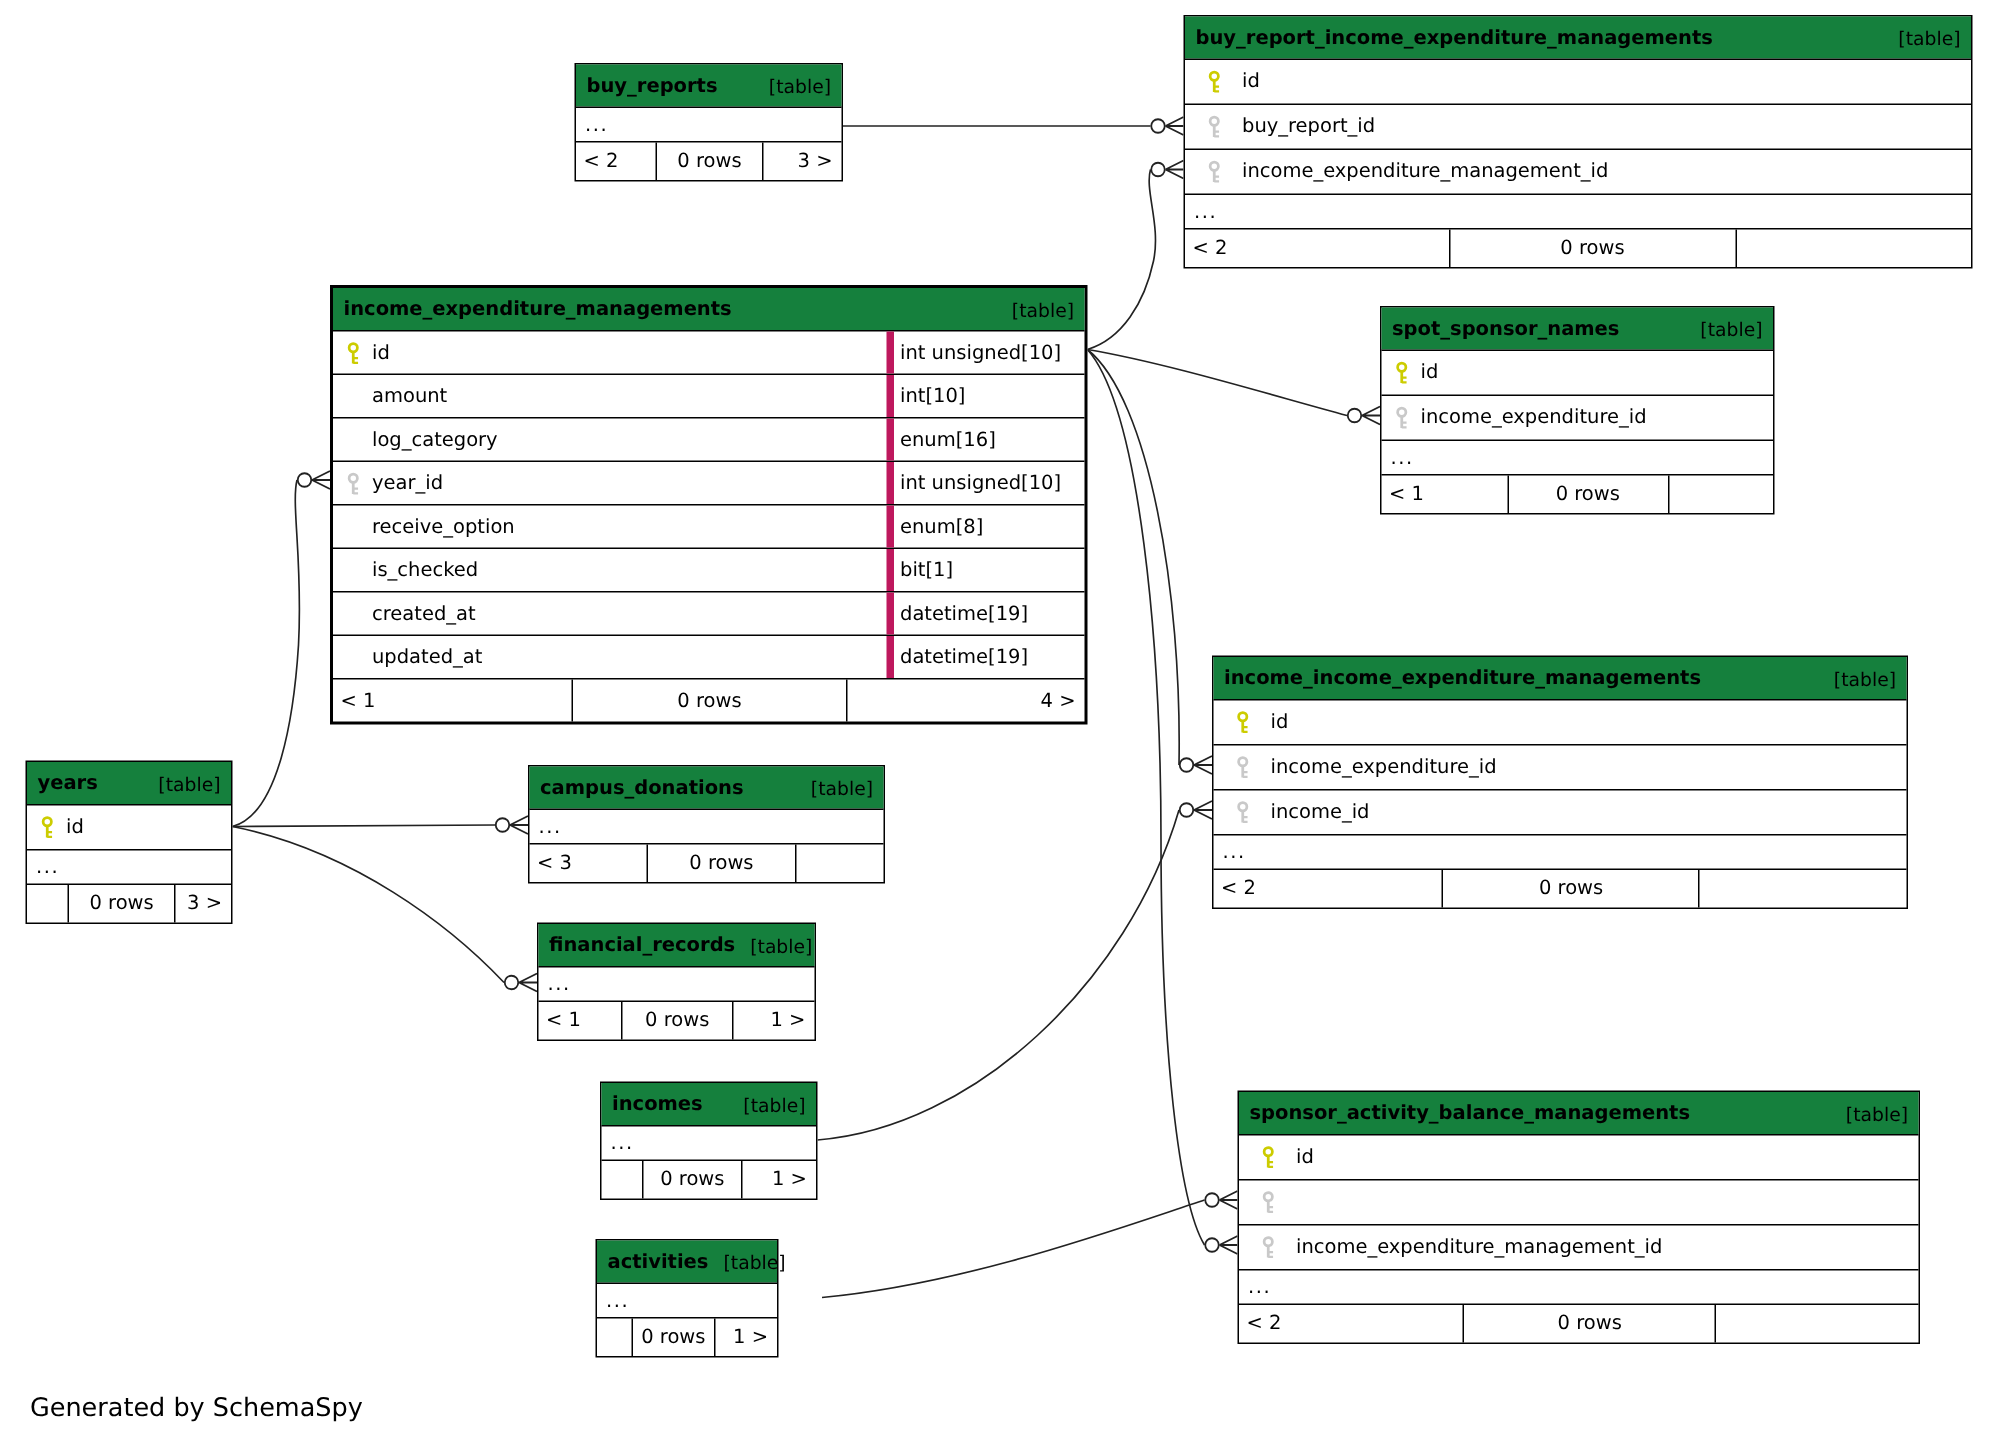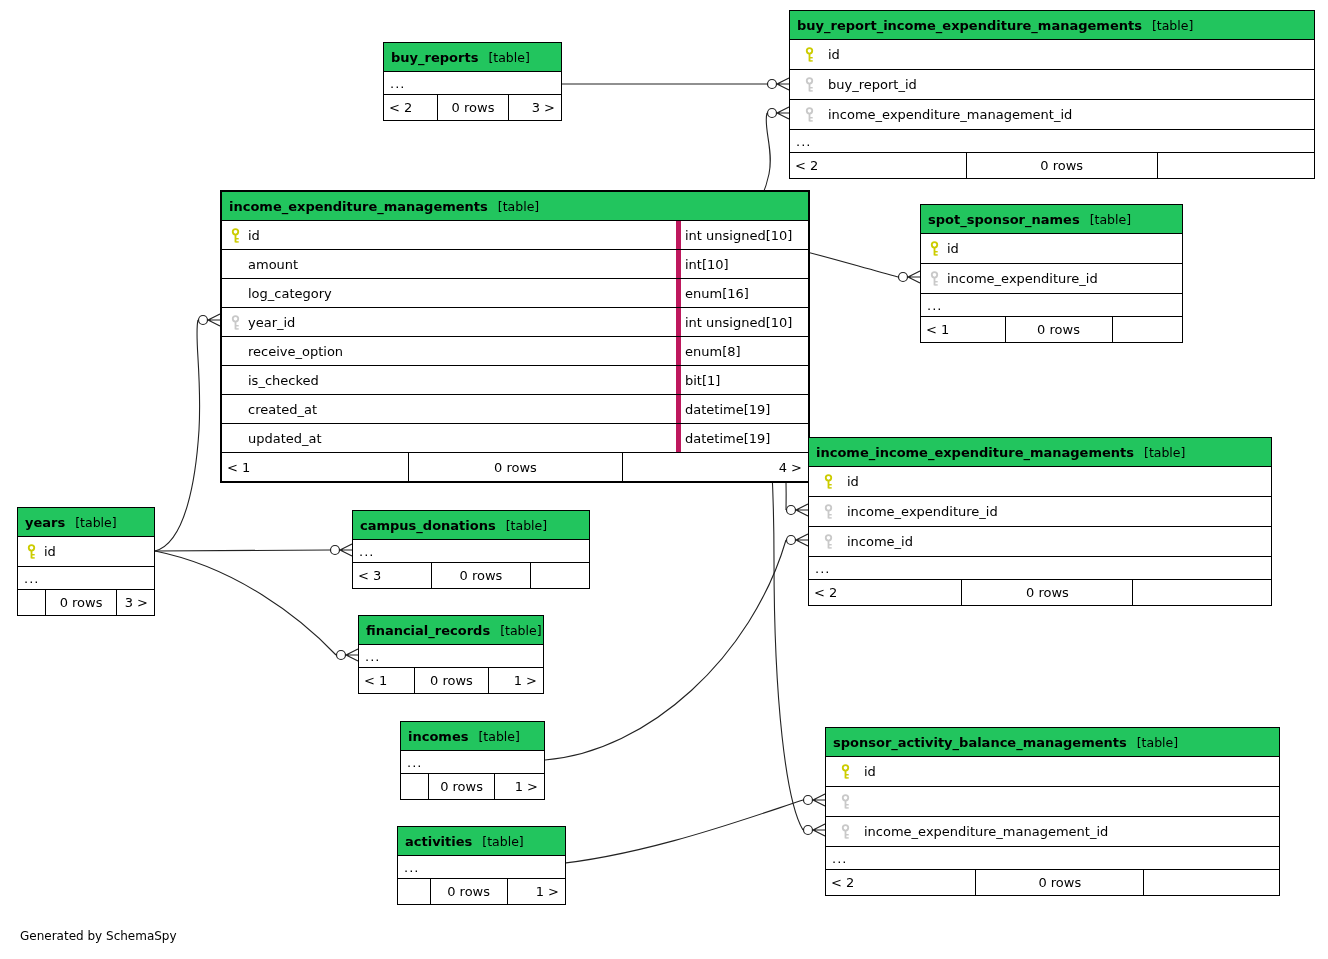--- a/index.html
+++ b/index.html
@@ -3,50 +3,50 @@
 <meta charset="utf-8">
 <style>
   html,body{margin:0;padding:0;background:#ffffff;}
   #canvas{position:relative;width:1328px;height:959px;background:#ffffff;
           font-family:"DejaVu Sans","Liberation Sans",sans-serif;color:#000;}
   svg.edges{position:absolute;left:0;top:0;z-index:1;}
 
   .tbl{position:absolute;z-index:2;background:#ffffff;border:1px solid #000;box-sizing:border-box;font-size:13px;}
   .tbl.main{border:2px solid #000;}
   .tbl > div + div{border-top:1px solid #000;}
-  .tbl-title{height:28px;display:flex;align-items:center;
-             background:#22c55e;padding:0 7px;box-sizing:border-box;}
+  .tbl-title{height:28px;display:flex;align-items:center;justify-content:space-between;
+             background:#15803d;padding:0 7px;box-sizing:border-box;}
   .tbl-name{font-weight:bold;font-size:13px;white-space:nowrap;}
   .tbl-tag{font-size:12.5px;font-weight:normal;padding-left:10px;white-space:nowrap;}
   .row{height:30px;display:flex;align-items:center;box-sizing:border-box;}
   .keyslot{width:26px;display:flex;align-items:center;justify-content:center;flex:none;}
   .wide .keyslot{width:38px;}
   .fname{flex:1;white-space:nowrap;overflow:hidden;}
   .ftype{width:132px;flex:none;align-self:stretch;display:flex;align-items:center;
          border-left:5px solid #be185d;padding-left:4px;box-sizing:border-box;white-space:nowrap;}
   .ell{height:23px;display:flex;align-items:center;padding-left:6px;box-sizing:border-box;letter-spacing:1px;}
   .tbl-footer{height:26px;display:grid;box-sizing:border-box;}
   .tbl-footer span{display:flex;align-items:center;box-sizing:border-box;white-space:nowrap;}
   .tbl-footer span + span{border-left:1px solid #000;}
   .fc-l{justify-content:flex-start;padding-left:5px;}
   .fc-c{justify-content:center;}
   .fc-r{justify-content:flex-end;padding-right:6px;}
 
   .t0{left:383px;top:42px;width:179px;}
   .t1{left:789px;top:10px;width:526px;}
-  .t2{left:220px;top:190px;width:590px;}
+  .t2{left:220px;top:190px;width:505px;}
   .t2 .row{height:29px;}
   .t2 .tbl-footer{height:29px;}
   .t3{left:920px;top:204px;width:263px;}
   .t4{left:808px;top:437px;width:464px;}
   .t5{left:17px;top:507px;width:138px;}
   .t6{left:352px;top:510px;width:238px;}
   .t7{left:358px;top:615px;width:186px;}
   .t8{left:400px;top:721px;width:145px;}
-  .t9{left:397px;top:826px;width:169px;}
+  .t9{left:397px;top:826px;width:122px;}
   .t10{left:825px;top:727px;width:455px;}
 
   .t0 .tbl-footer{grid-template-columns:30% 40% 30%;}
   .t1 .tbl-footer{grid-template-columns:33.5% 36.5% 30%;}
   .t2 .tbl-footer{grid-template-columns:31.7% 36.6% 31.7%;}
   .t3 .tbl-footer{grid-template-columns:32% 41% 27%;}
   .t4 .tbl-footer{grid-template-columns:33% 37% 30%;}
   .t5 .tbl-footer{grid-template-columns:20% 52% 28%;}
   .t6 .tbl-footer{grid-template-columns:33% 42% 25%;}
   .t7 .tbl-footer{grid-template-columns:30% 40% 30%;}
@@ -55,21 +55,21 @@
   .t10 .tbl-footer{grid-template-columns:33% 37% 30%;}
 
   .key{display:block;}
   .key.pk circle,.key.pk line{stroke:#cccc00;}
   .key.fk circle,.key.fk line{stroke:#c9c9c9;}
 
   .edgeline{fill:none;stroke:#222;stroke-width:1.1;}
   .edot{fill:#fff;stroke:#222;stroke-width:1.2;}
   .ecrow{fill:none;stroke:#222;stroke-width:1.2;}
 
-  .genby{position:absolute;left:20px;top:929px;font-size:12px;z-index:2;}
+  .genby{position:absolute;left:20px;top:929px;font-size:17px;z-index:2;}
 </style>
 </head>
 <body>
 
 <div id="canvas">
 
   <svg class="edges" width="1328" height="959" viewBox="0 0 1328 959">
     <g>
       <path class="edgeline" d="M562,84 L767,84"></path>
       <circle class="edot" cx="772" cy="84" r="4.5"></circle>

